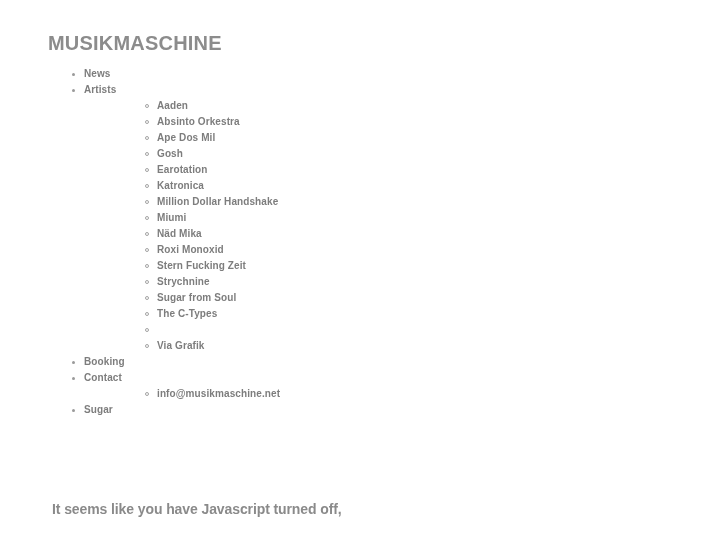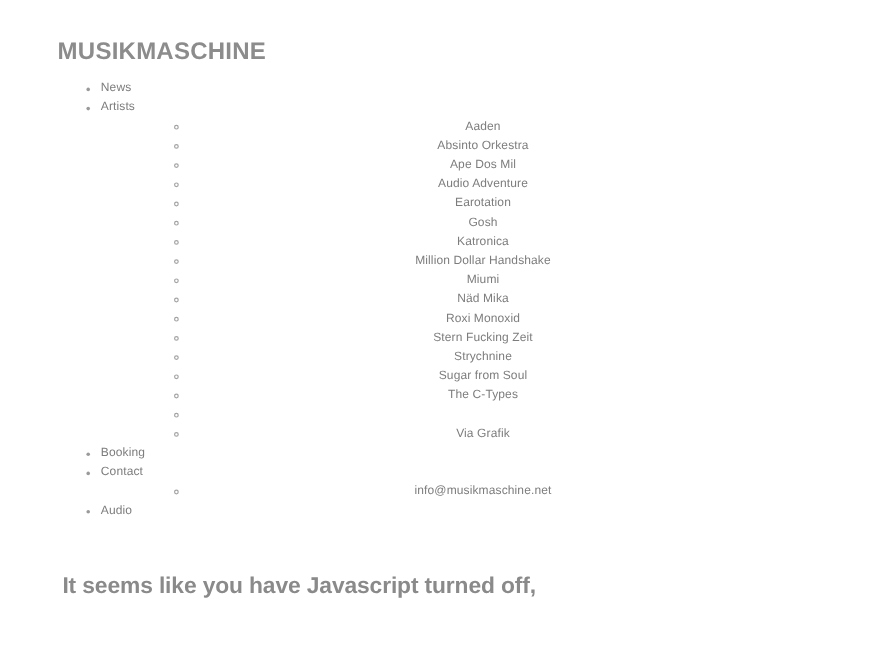--- a/index.html
+++ b/index.html
@@ -68,21 +68,20 @@
     line-height: 16px;
     white-space: nowrap;
   }
 
   li.nav-item-1 {
     padding-left: 36px;
   }
 
   li.nav-item-2 {
     padding-left: 73px;
-    text-align: center;
   }
 
   
   li.nav-item-1 > .bullet-disc {
     position: absolute;
     left: 24px;
     top: 7px;
     width: 3px;
     height: 3px;
     border-radius: 50%;
@@ -97,38 +96,38 @@
     width: 4px;
     height: 4px;
     border-radius: 50%;
     border: 1px solid #a3a3a3;
     background: transparent;
   }
 
   .nav-label {
     font-size: 10px;
     line-height: 16px;
-    font-weight: normal;
+    font-weight: bold;
     letter-spacing: 0.1px;
     color: #7d7d7d;
     display: inline-block;
     vertical-align: top;
   }
 
   
   li.nav-item-1 > ul.level-2 {
     margin: 0;
   }
 
   
   .notice-heading {
     position: absolute;
     left: 40px;
-    top: 476px;
-    font-size: 19px;
+    top: 496px;
+    font-size: 14px;
     line-height: 26px;
     font-weight: bold;
     letter-spacing: -0.1px;
     color: #8a8a8a;
     white-space: nowrap;
   }
 </style>
 </head>
 <body>
 
@@ -136,38 +135,37 @@
 
   <h1 class="site-title">MUSIKMASCHINE</h1>
 
   <nav class="nav-root">
     <ul class="level-1">
         <li class="nav-item-1"><span class="bullet-disc"></span><span class="nav-label">News</span></li>
         <li class="nav-item-1" style="height: auto;"><span class="bullet-disc"></span><span class="nav-label">Artists</span><ul class="level-2">
             <li class="nav-item-2"><span class="bullet-circle"></span><span class="nav-label">Aaden</span></li>
             <li class="nav-item-2"><span class="bullet-circle"></span><span class="nav-label">Absinto Orkestra</span></li>
             <li class="nav-item-2"><span class="bullet-circle"></span><span class="nav-label">Ape Dos Mil</span></li>
-            <li class="nav-item-2"><span class="bullet-circle"></span><span class="nav-label">Audio Adventure</span></li>
+            <li class="nav-item-2"><span class="bullet-circle"></span><span class="nav-label">Gosh</span></li>
             <li class="nav-item-2"><span class="bullet-circle"></span><span class="nav-label">Earotation</span></li>
-            <li class="nav-item-2"><span class="bullet-circle"></span><span class="nav-label">Gosh</span></li>
             <li class="nav-item-2"><span class="bullet-circle"></span><span class="nav-label">Katronica</span></li>
             <li class="nav-item-2"><span class="bullet-circle"></span><span class="nav-label">Million Dollar Handshake</span></li>
             <li class="nav-item-2"><span class="bullet-circle"></span><span class="nav-label">Miumi</span></li>
             <li class="nav-item-2"><span class="bullet-circle"></span><span class="nav-label">Näd Mika</span></li>
             <li class="nav-item-2"><span class="bullet-circle"></span><span class="nav-label">Roxi Monoxid</span></li>
             <li class="nav-item-2"><span class="bullet-circle"></span><span class="nav-label">Stern Fucking Zeit</span></li>
             <li class="nav-item-2"><span class="bullet-circle"></span><span class="nav-label">Strychnine</span></li>
             <li class="nav-item-2"><span class="bullet-circle"></span><span class="nav-label">Sugar from Soul</span></li>
             <li class="nav-item-2"><span class="bullet-circle"></span><span class="nav-label">The C-Types</span></li>
             <li class="nav-item-2"><span class="bullet-circle"></span></li>
             <li class="nav-item-2"><span class="bullet-circle"></span><span class="nav-label">Via Grafik</span></li>
           </ul></li>
         <li class="nav-item-1"><span class="bullet-disc"></span><span class="nav-label">Booking</span></li>
         <li class="nav-item-1" style="height: auto;"><span class="bullet-disc"></span><span class="nav-label">Contact</span><ul class="level-2">
             <li class="nav-item-2"><span class="bullet-circle"></span><span class="nav-label">info@musikmaschine.net</span></li>
           </ul></li>
-        <li class="nav-item-1"><span class="bullet-disc"></span><span class="nav-label">Audio</span></li>
+        <li class="nav-item-1"><span class="bullet-disc"></span><span class="nav-label">Sugar</span></li>
       </ul>
   </nav>
 
   <h2 class="notice-heading">It seems like you have Javascript turned off,</h2>
 
 </div>
 
 </body></html>

